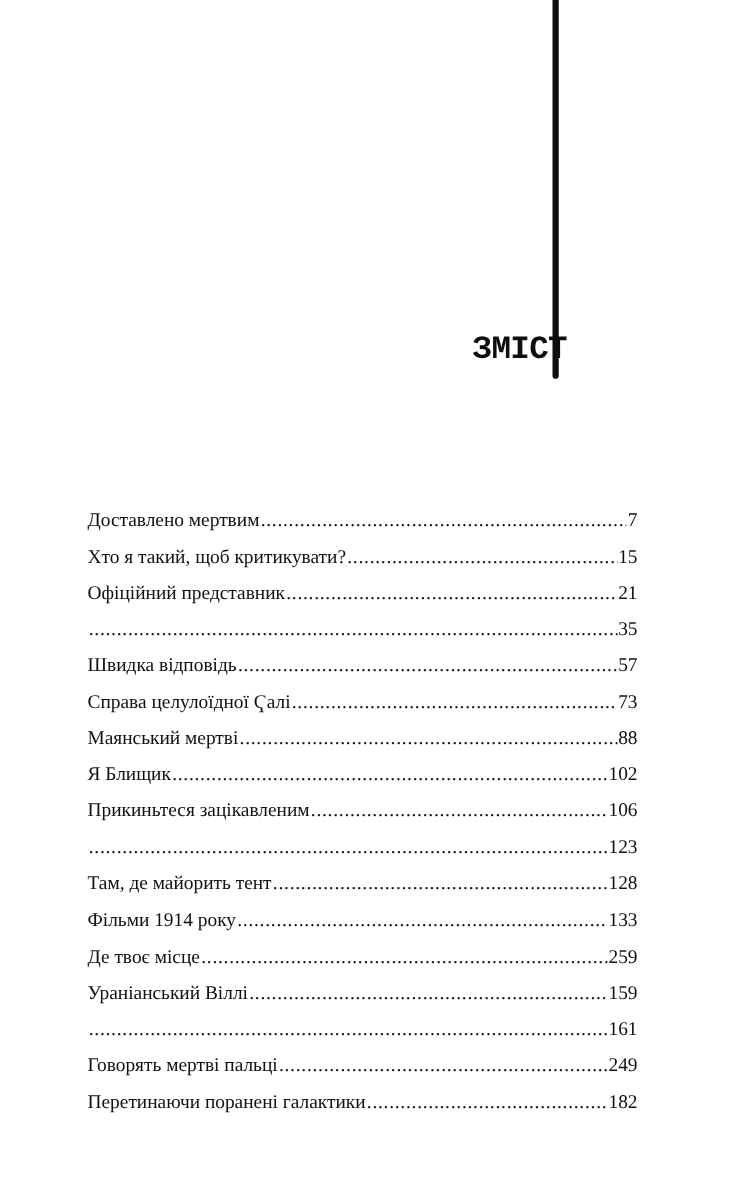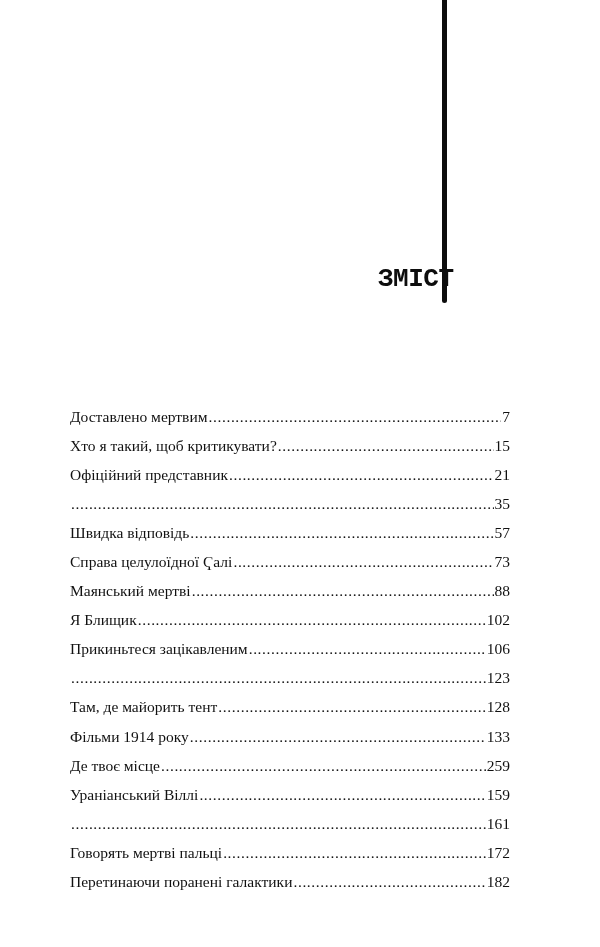--- a/index.html
+++ b/index.html
@@ -149,20 +149,20 @@
     <span class="toc-leader"></span>
     <span class="toc-page">159</span>
   </li>
   <li class="toc-row">
     <span class="toc-leader"></span>
     <span class="toc-page">161</span>
   </li>
   <li class="toc-row">
     <span class="toc-title">Говорять мертві пальці</span>
     <span class="toc-leader"></span>
-    <span class="toc-page">172</span>
+    <span class="toc-page">249</span>
   </li>
   <li class="toc-row">
     <span class="toc-title">Перетинаючи поранені галактики</span>
     <span class="toc-leader"></span>
     <span class="toc-page">182</span>
   </li>
 </ul>
 
 </body></html>

